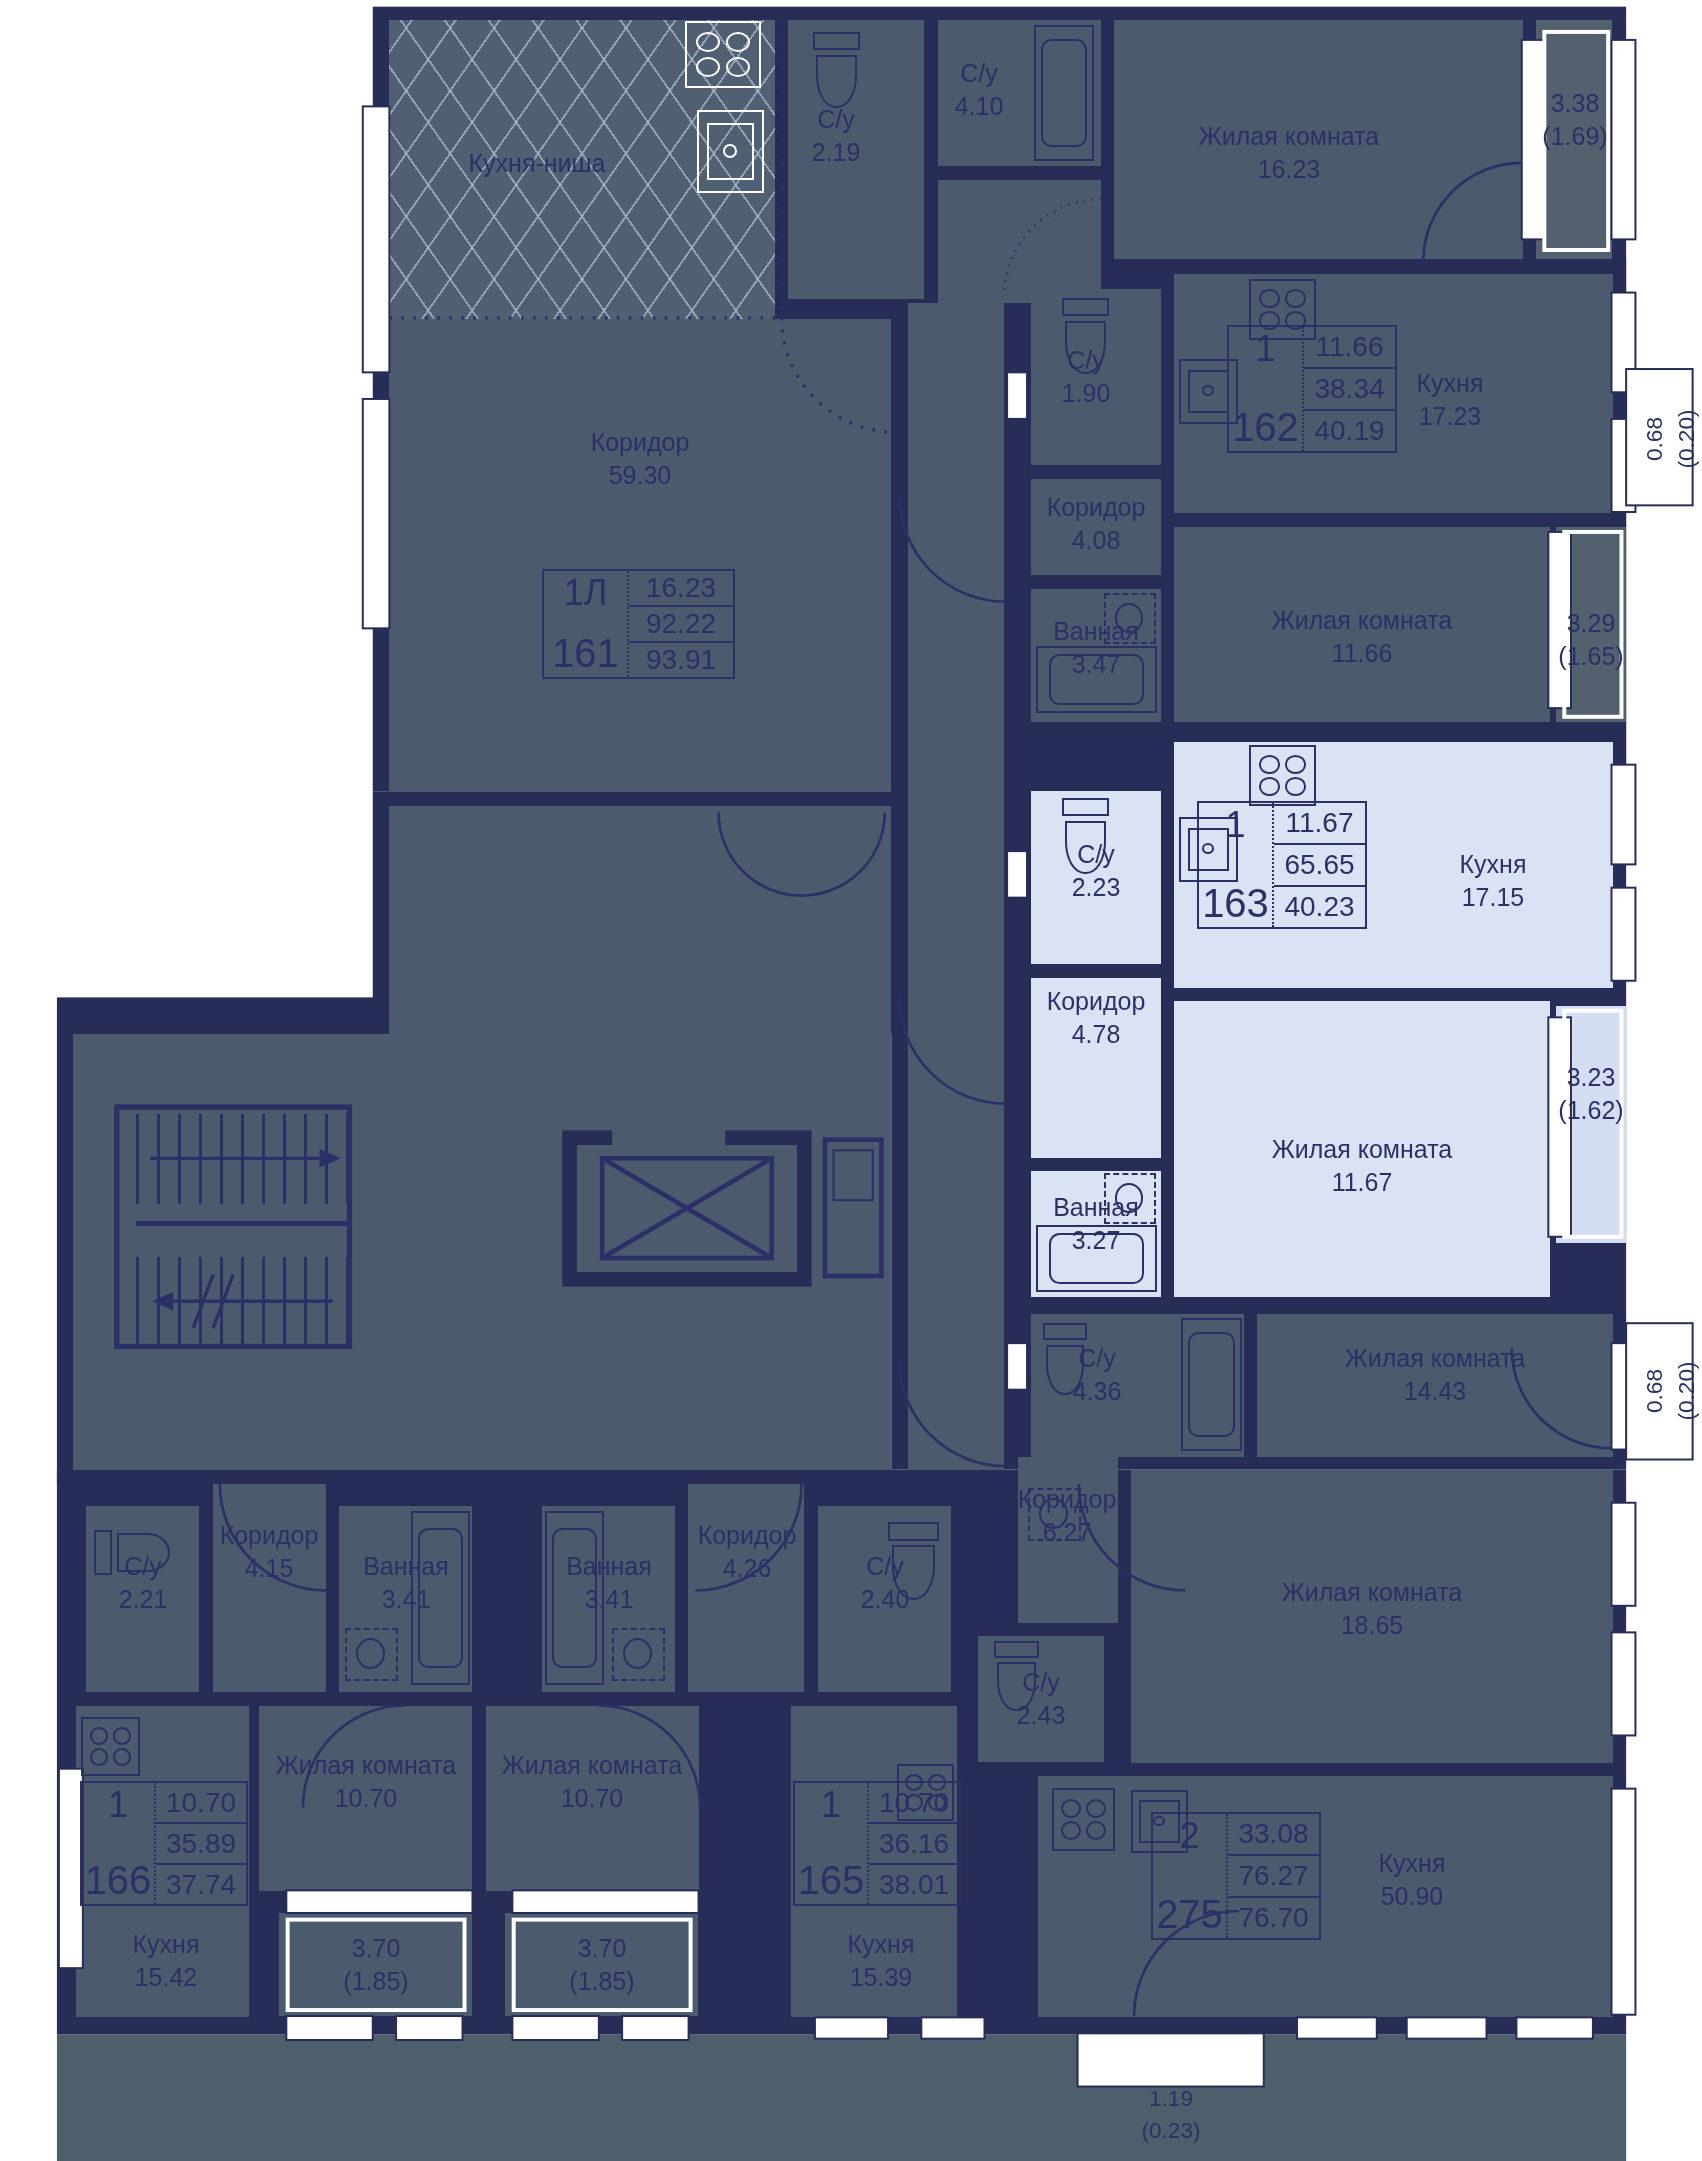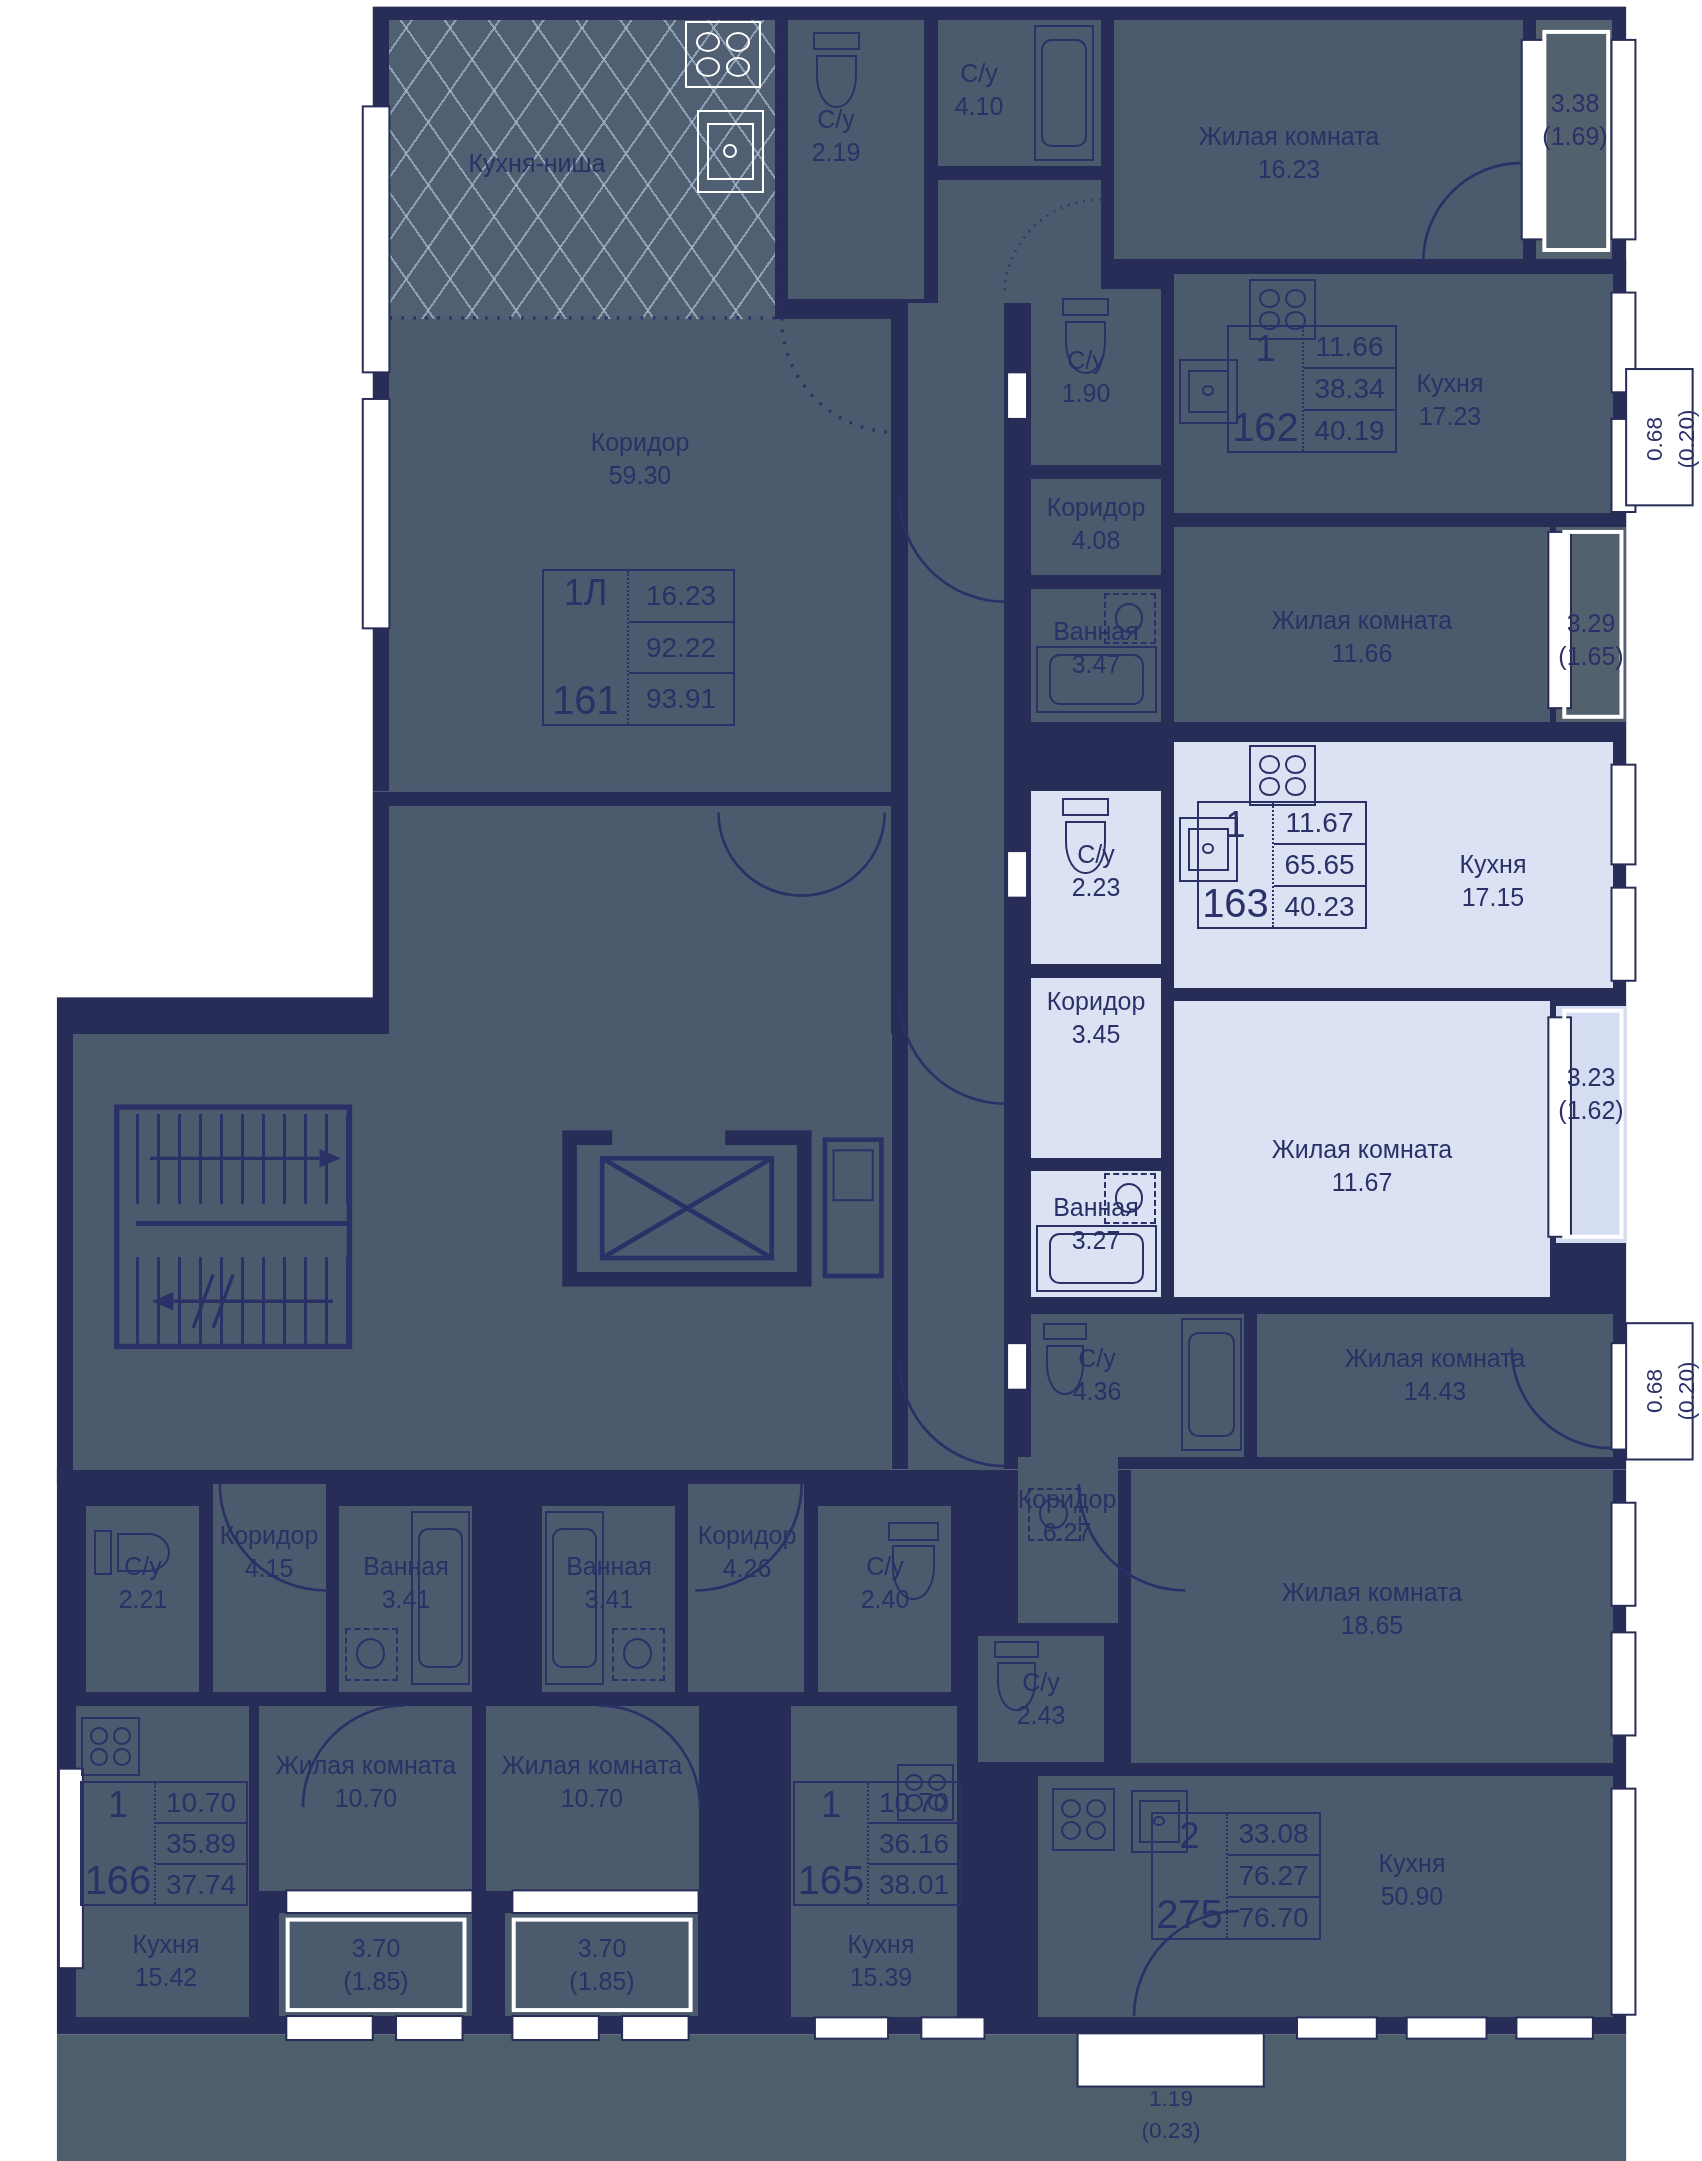--- a/index.html
+++ b/index.html
@@ -371,21 +371,21 @@
       <div class="rlabel" style="left: 1096px; top: 871px;">
         <span class="l1">С/у</span>
         <span class="l2">2.23</span>
       </div>
       <div class="rlabel" style="left: 1493px; top: 881px;">
         <span class="l1">Кухня</span>
         <span class="l2">17.15</span>
       </div>
       <div class="rlabel" style="left: 1096px; top: 1018px;">
         <span class="l1">Коридор</span>
-        <span class="l2">3.45</span>
+        <span class="l2">4.78</span>
       </div>
       <div class="rlabel" style="left: 1096px; top: 1224px;">
         <span class="l1">Ванная</span>
         <span class="l2">3.27</span>
       </div>
       <div class="rlabel" style="left: 1362px; top: 1166px;">
         <span class="l1">Жилая комната</span>
         <span class="l2">11.67</span>
       </div>
       <div class="rlabel" style="left: 1591px; top: 1094px;">
@@ -457,21 +457,21 @@
         <span class="l2">10.70</span>
       </div>
       <div class="rlabel" style="left: 602px; top: 1965px;">
         <span class="l1">3.70</span>
         <span class="l2">(1.85)</span>
       </div>
       <div class="rlabel" style="left: 881px; top: 1961px;">
         <span class="l1">Кухня</span>
         <span class="l2">15.39</span>
       </div>
-      <div class="apt" style="left: 542px; top: 569px; width: 193px; height: 157px;">
+      <div class="apt" style="left: 542px; top: 569px; width: 193px; height: 110px;">
         <div class="apt-left" style="width: 85px;">
           <span class="apt-type">1Л</span>
           <span class="apt-num">161</span>
         </div>
         <div class="apt-right">
           <div class="apt-val">16.23</div>
           <div class="apt-val">92.22</div>
           <div class="apt-val">93.91</div>
         </div>
       </div>

